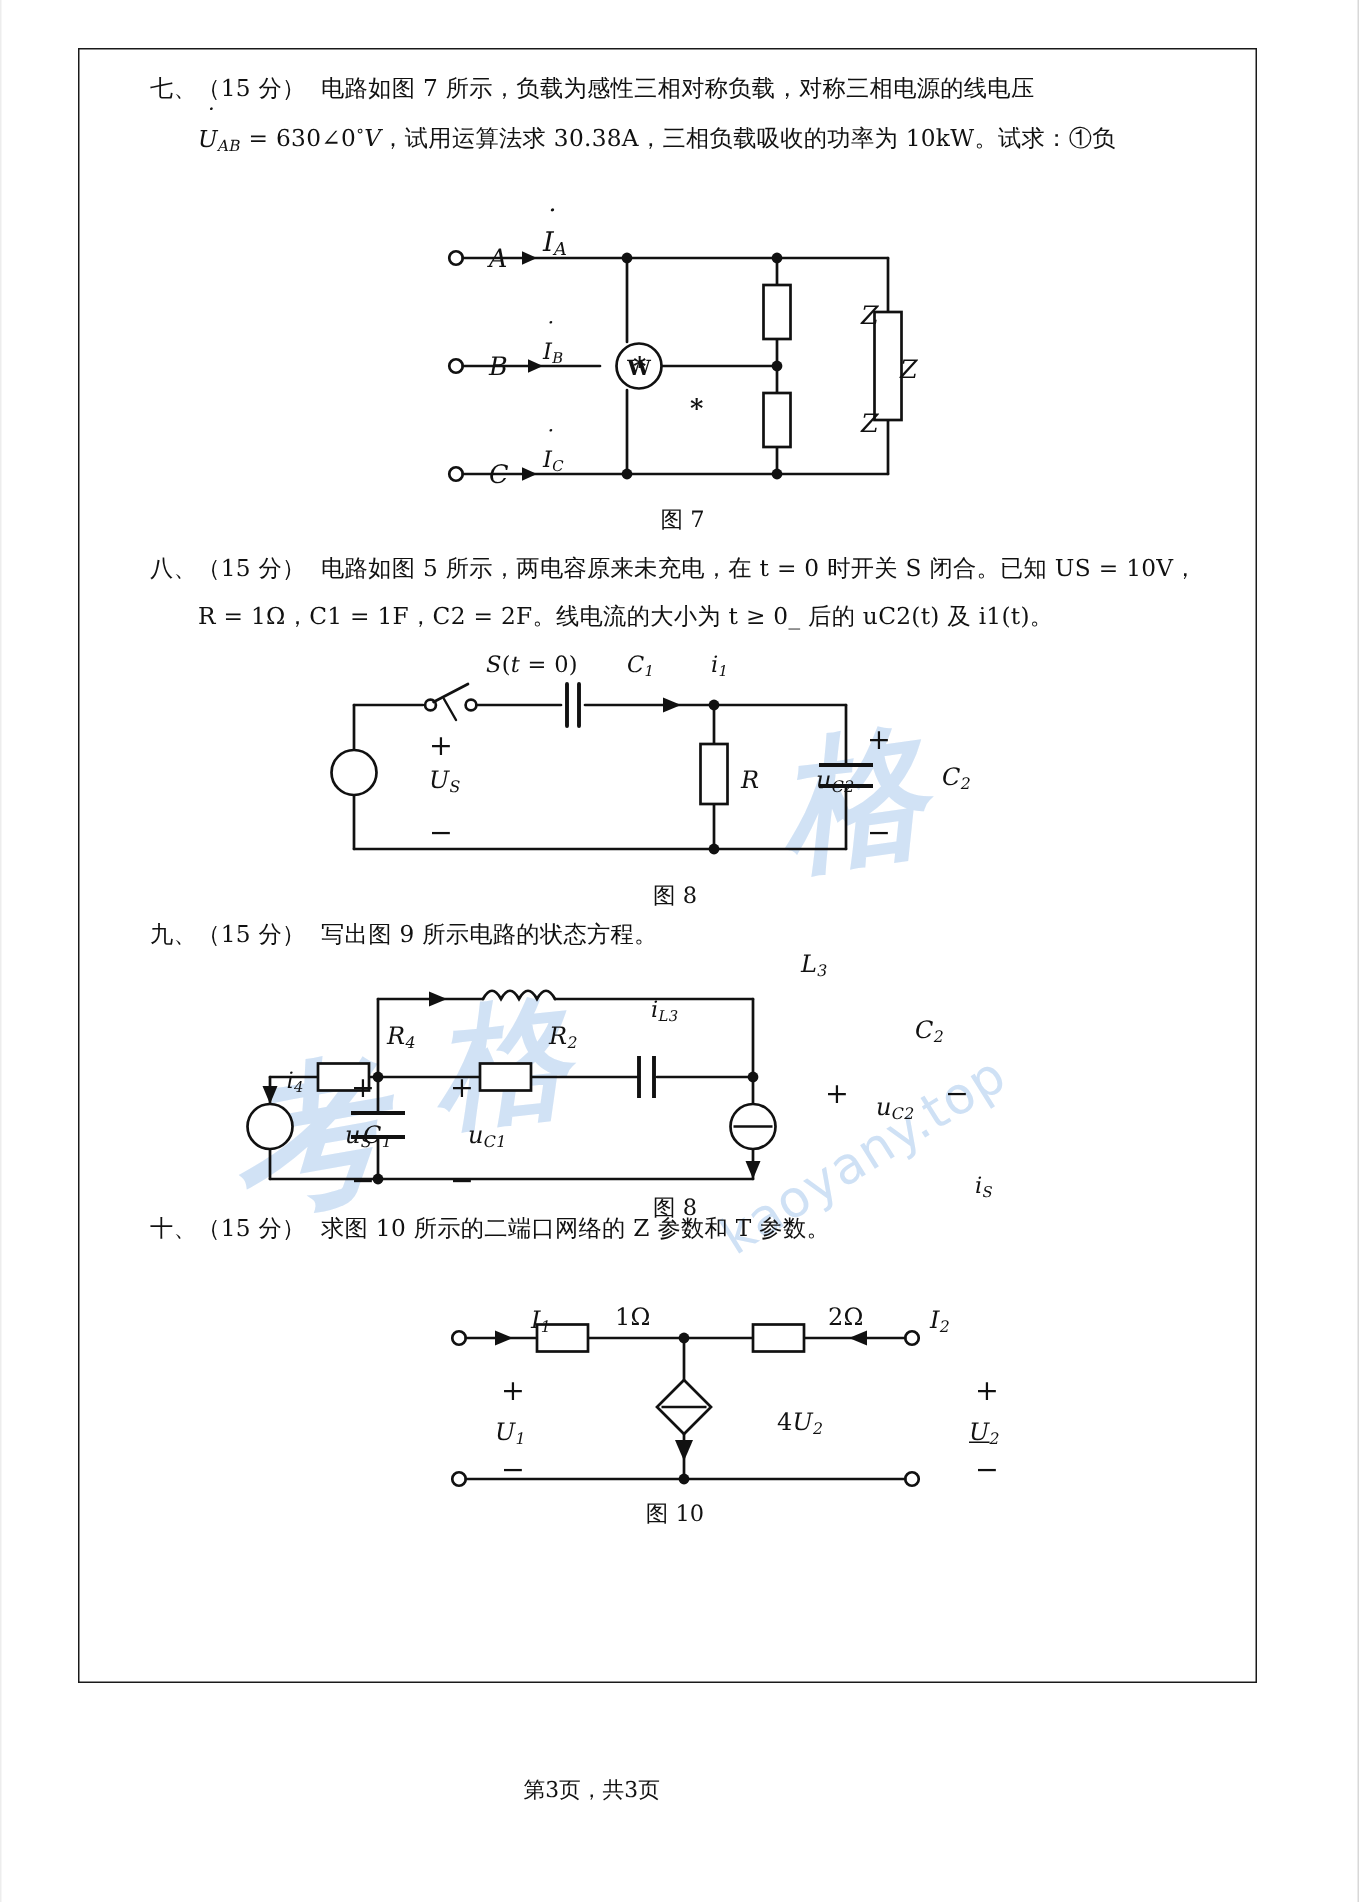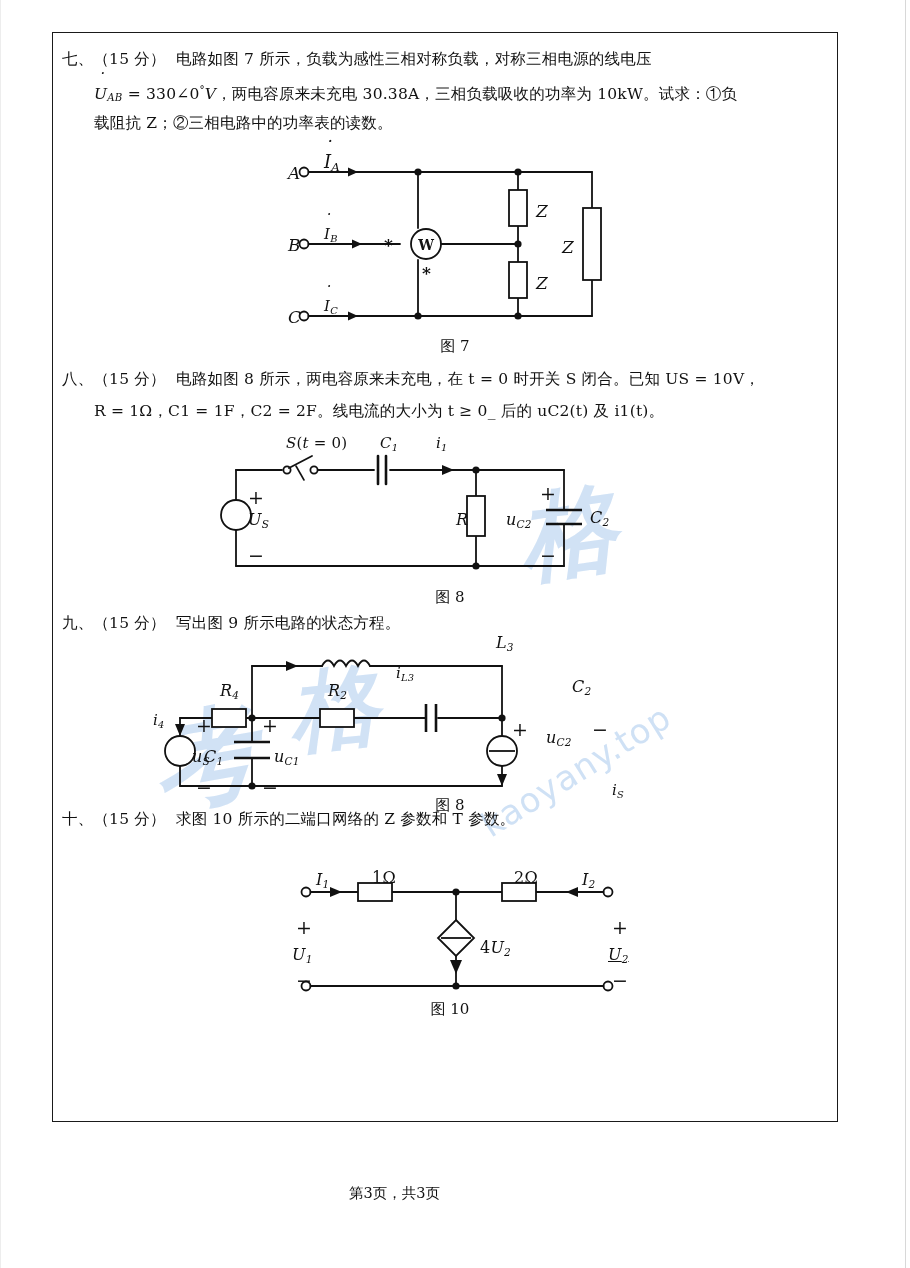--- a/index.html
+++ b/index.html
@@ -44,20 +44,21 @@
     width: 910px; height: 1268px;
   }
   
   .qblock {
     position: absolute;
     font-size: 15.5px;
     line-height: 30px;
     letter-spacing: 0.2px;
     color: #111;
     white-space: nowrap;
+    margin-left: 38px;
   }
   .ital { font-style: italic; font-family: "DejaVu Serif","Liberation Serif",serif; }
   sub { font-size: 0.66em; font-style: italic; vertical-align: -0.28em; }
   sup { font-size: 0.66em; vertical-align: 0.45em; }
   .dotv { position: relative; display: inline-block; }
   .dotv::before {
     content: "\02D9";
     position: absolute;
     top: -0.82em;
     left: 50%;
@@ -118,26 +119,23 @@
 <div class="wm wm-url" style="left:495px; top:805px;">kaoyany.top</div>
 
 <div class="content">
 
 <div class="qblock" style="left:62px; top:44px;">
   <span>七、</span><span>（15 分）</span>&nbsp;&nbsp;<span>电路如图 7 所示，负载为感性三相对称负载，对称三相电源的线电压</span>
 </div>
 
 <div class="qblock" style="left:94px; top:76px;">
   <span class="dotv ital">U</span><sub>AB</sub>
-  <span>= 330</span><span>∠0</span><sup>°</sup><span class="ital">V</span><span>，两电容原来未充电 30.38A，三相负载吸收的功率为 10kW。试求：①负</span>
-</div>
-
-<div class="qblock" style="left:94px; top:108px;">
-  <span>载阻抗 Z；②三相电路中的功率表的读数。</span>
-</div>
+  <span>= 630</span><span>∠0</span><sup>°</sup><span class="ital">V</span><span>，试用运算法求 30.38A，三相负载吸收的功率为 10kW。试求：①负</span>
+</div>
+
 
 <div class="diagram" style="left:262px; top:146px; width:380px; height:195px;">
 <svg width="380" height="195" viewBox="0 0 380 195">
   <g stroke="#111" stroke-width="1.8" fill="none" stroke-linecap="round">
 
     <circle cx="42" cy="26" r="4.5" fill="#fff"></circle>
     <circle cx="42" cy="98" r="4.5" fill="#fff"></circle>
     <circle cx="42" cy="170" r="4.5" fill="#fff"></circle>
 
     <line x1="46.5" y1="26" x2="156" y2="26"></line>
@@ -206,21 +204,21 @@
 <div class="qblock" style="left:384px; top:230px; font-size:17px; font-weight:700;">*</div>
 <div class="qblock" style="left:422px; top:258px; font-size:17px; font-weight:700;">*</div>
 
 <div class="qblock" style="left:536px; top:196px; font-size:17px;"><span class="ital">Z</span></div>
 <div class="qblock" style="left:536px; top:268px; font-size:17px;"><span class="ital">Z</span></div>
 <div class="qblock" style="left:562px; top:232px; font-size:17px;"><span class="ital">Z</span></div>
 
 <div class="figcap" style="left:395px; top:337px;">图 7</div>
 
 <div class="qblock" style="left:62px; top:364px;">
-  <span>八、</span><span>（15 分）</span>&nbsp;&nbsp;<span>电路如图 8 所示，两电容原来未充电，在 t = 0 时开关 S 闭合。已知 US = 10V，</span>
+  <span>八、</span><span>（15 分）</span>&nbsp;&nbsp;<span>电路如图 5 所示，两电容原来未充电，在 t = 0 时开关 S 闭合。已知 US = 10V，</span>
 </div>
 <div class="qblock" style="left:94px; top:396px;">
   <span>R = 1Ω，C1 = 1F，C2 = 2F。线电流的大小为 t ≥ 0_ 后的 uC2(t) 及 i1(t)。</span>
 </div>
 
 <div class="diagram" style="left:186px; top:448px; width:420px; height:140px;">
 <svg width="420" height="140" viewBox="0 0 420 140">
   <g stroke="#111" stroke-width="1.8" fill="none" stroke-linecap="round">
 
     <line x1="50" y1="22" x2="50" y2="52"></line>

